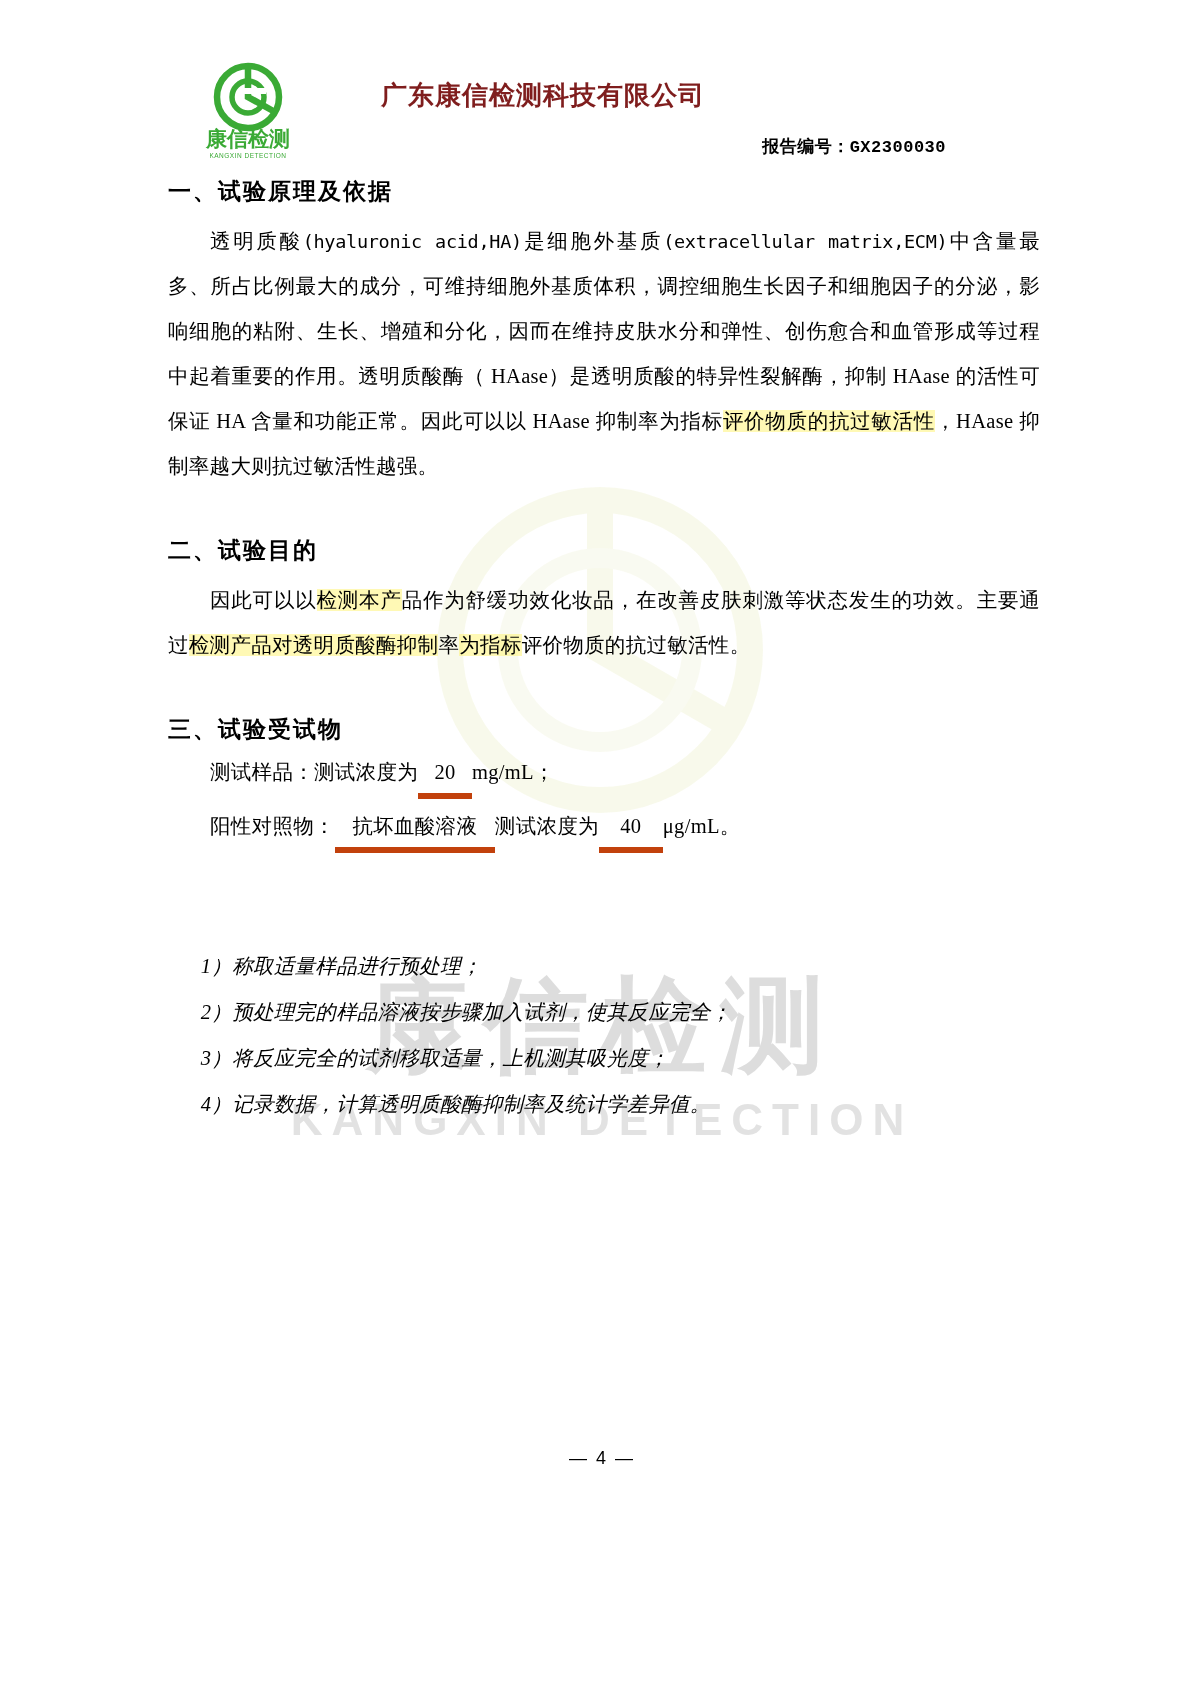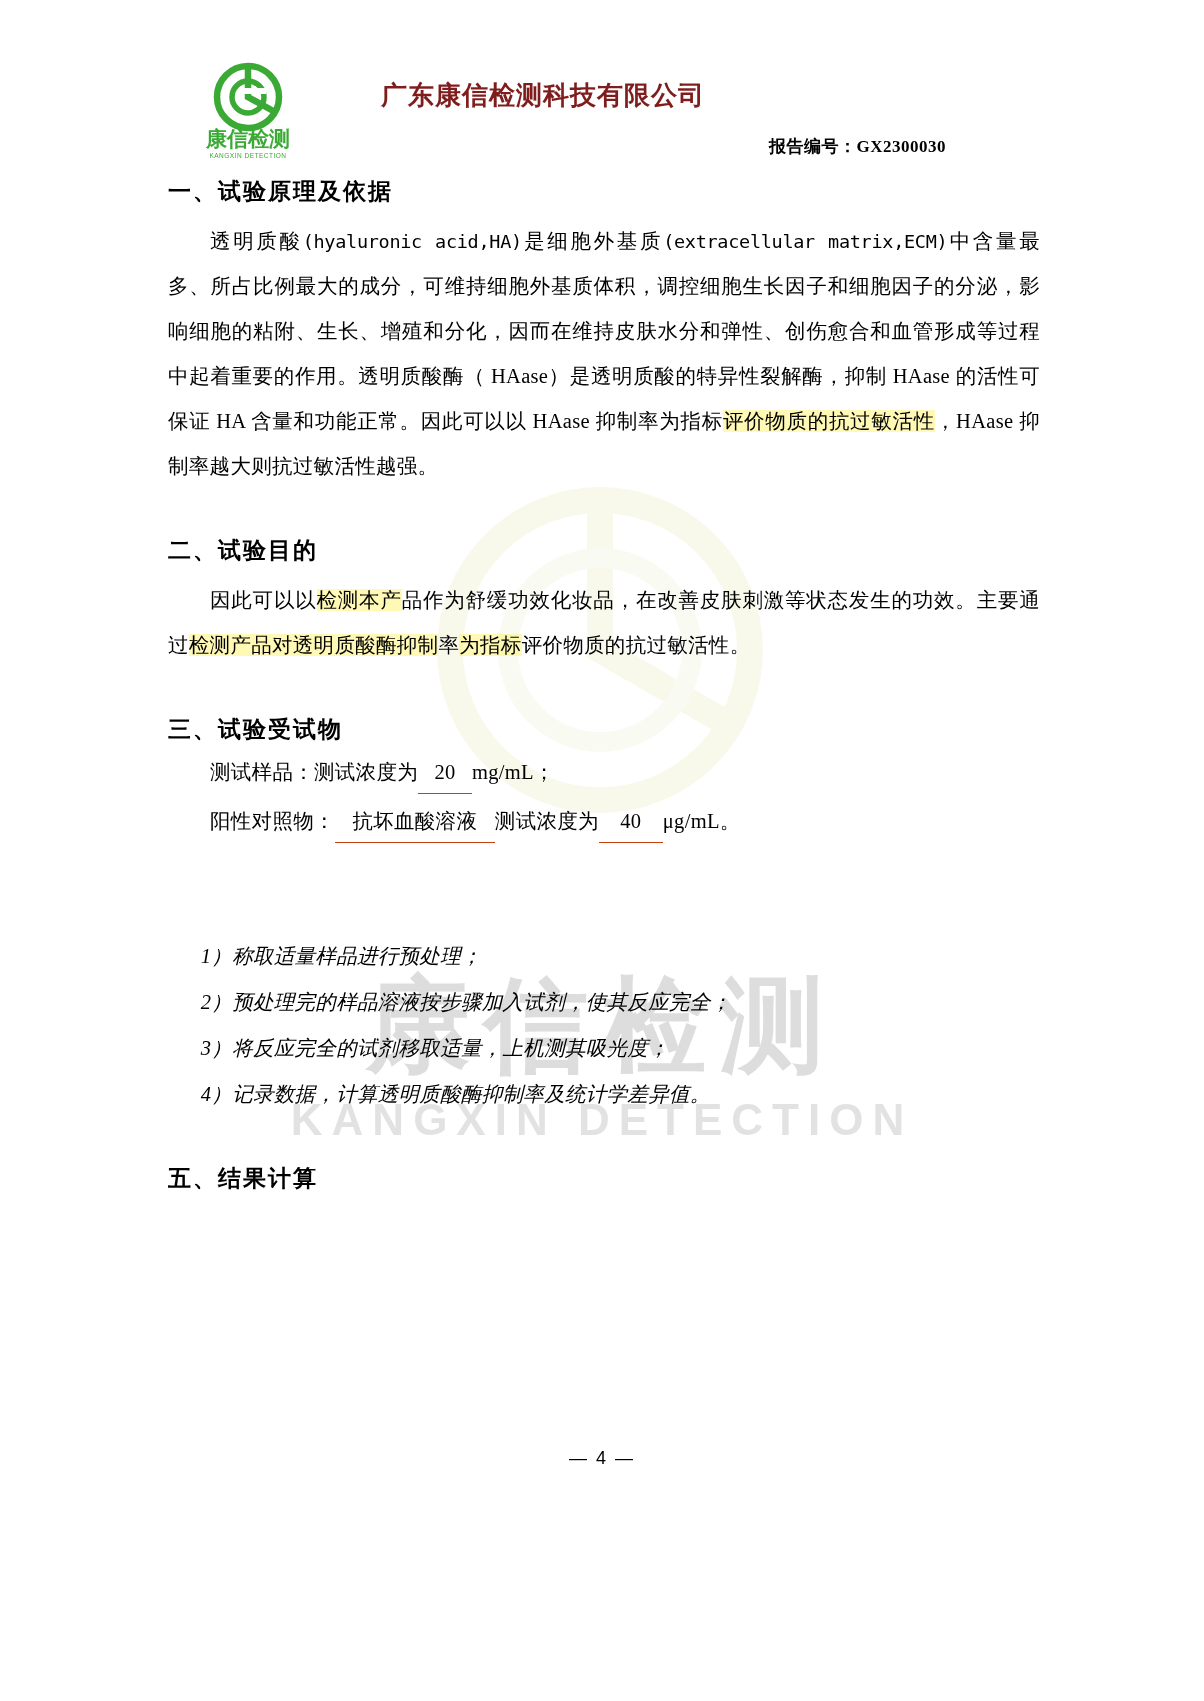--- a/index.html
+++ b/index.html
@@ -78,21 +78,21 @@
     font-family: "Liberation Sans", sans-serif;
     font-weight: bold;
     font-size: 26px;
     letter-spacing: 1px;
     color: #7f1d1d;
   }
   .report-no {
     position: absolute;
     right: 258px;
     top: 135px;
-    font-family: Liberation Serif, serif;
+    font-family: Liberation Mono, monospace;
     font-weight: bold;
     font-size: 17px;
     letter-spacing: 0.5px;
     white-space: nowrap;
   }
 
   
   .body-wrap {
     position: absolute;
     left: 168px;
@@ -125,21 +125,21 @@
   }
   .item-line {
     font-size: 20.5px;
     line-height: 42px;
     margin: 6px 0 0 0;
     padding-left: 2.05em;
     letter-spacing: .3px;
   }
   .blank {
     display: inline-block;
-    border-bottom: 1px solid #c2410c;
+    border-bottom: 6px solid #c2410c;
     text-align: center;
     padding: 0 6px;
   }
   .blank.w-short { min-width: 42px; }
   .blank.w-mid   { min-width: 52px; }
   .blank.w-long  { min-width: 148px; }
   ol.steps {
     list-style: none;
     margin: 10px 0 0 0;
     padding-left: 2.05em;
@@ -225,21 +225,20 @@
 
     <ol class="steps">
       <li>1）称取适量样品进行预处理；</li>
       <li>2）预处理完的样品溶液按步骤加入试剂，使其反应完全；</li>
       <li>3）将反应完全的试剂移取适量，上机测其吸光度；</li>
       <li>4）记录数据，计算透明质酸酶抑制率及统计学差异值。</li>
     </ol>
 
     <div class="spacer-lg"></div>
 
-    <h2 class="section">五、结果计算</h2>
 
   </div>
 
   <div class="footer">
     <span>— 4 —</span>
   </div>
 
 </div>
 
 </body></html>

